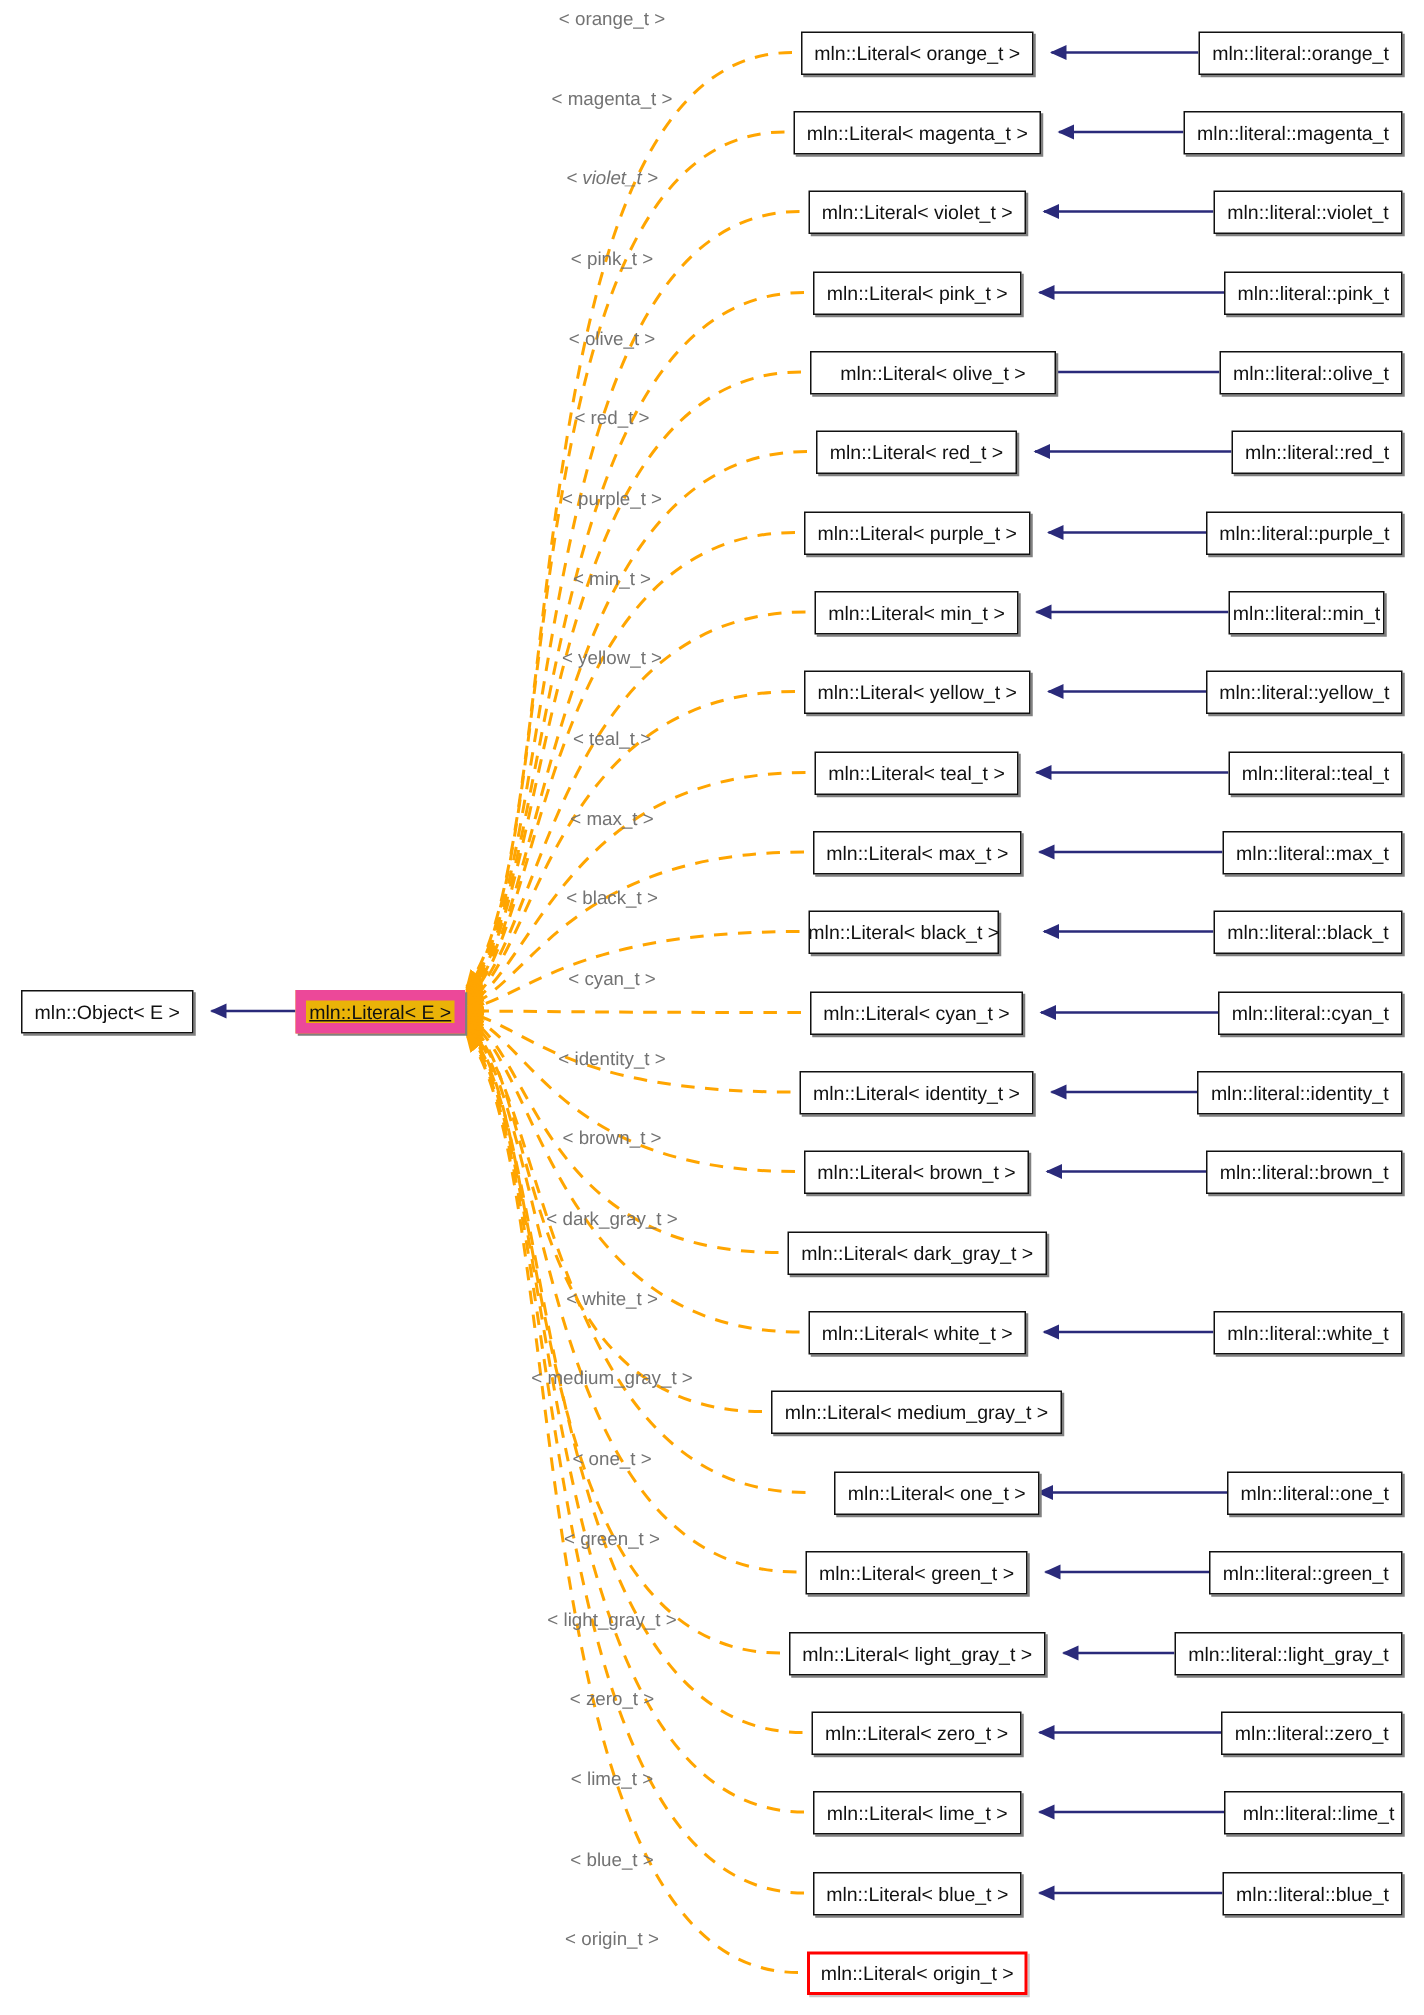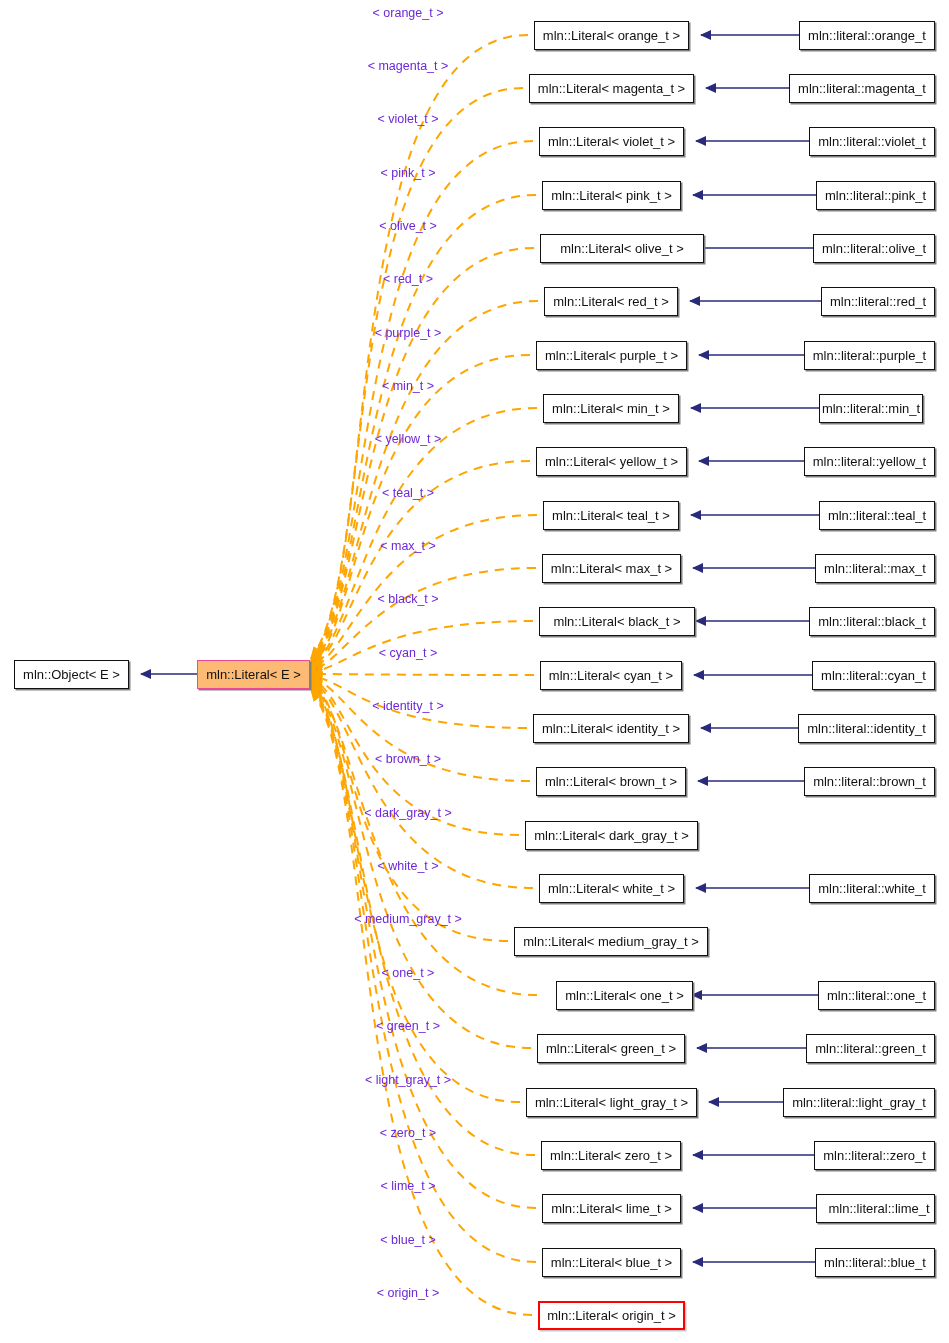--- a/index.html
+++ b/index.html
@@ -21,31 +21,32 @@
     line-height:1;
     display:flex;
     align-items:center;
     justify-content:center;
     white-space:nowrap;
     height:29px;
     box-shadow:1.5px 1.5px 0 0 #808080;
     padding:0 8px;
   }
   .node.central{
-    background:#fdba74;
-    border:1px solid #ec4899;
+    background:#eab308;
+    border:7px solid #ec4899;
+    text-decoration:underline;
   }
   .node.highlight{
     border:2px solid #ff0000;
     box-shadow:1.5px 1.5px 0 0 #c8c8c8;
   }
   .edge-label{
     position:absolute;
     font-size:12.5px;
-    color:#6d28d9;
+    color:#737373;
     white-space:nowrap;
     transform:translate(-50%,-50%);
     line-height:1;
     background:transparent;
   }
 </style>
 </head>
 <body>
 
 <div id="diagram">
@@ -129,21 +130,21 @@
       <div class="node" style="left: 789px; top: 74px; width: 146px;">
         <span>mln::literal::magenta_t</span>
       </div>
       <div class="edge-label" style="left: 408px; top: 66px;">&lt; magenta_t &gt;</div>
       <div class="node" style="left: 539px; top: 127px; width: 145px;">
         <span>mln::Literal&lt; violet_t &gt;</span>
       </div>
       <div class="node" style="left: 809px; top: 127px; width: 126px;">
         <span>mln::literal::violet_t</span>
       </div>
-      <div class="edge-label" style="left: 408px; top: 119px;">&lt; violet_t &gt;</div>
+      <div class="edge-label" style="left: 408px; top: 119px; font-style: italic;">&lt; violet_t &gt;</div>
       <div class="node" style="left: 542px; top: 181px; width: 139px;">
         <span>mln::Literal&lt; pink_t &gt;</span>
       </div>
       <div class="node" style="left: 816px; top: 181px; width: 119px;">
         <span>mln::literal::pink_t</span>
       </div>
       <div class="edge-label" style="left: 408px; top: 173px;">&lt; pink_t &gt;</div>
       <div class="node" style="left: 540px; top: 234px; width: 164px;">
         <span>mln::Literal&lt; olive_t &gt;</span>
       </div>
@@ -186,21 +187,21 @@
         <span>mln::literal::teal_t</span>
       </div>
       <div class="edge-label" style="left: 408px; top: 493px;">&lt; teal_t &gt;</div>
       <div class="node" style="left: 542px; top: 554px; width: 139px;">
         <span>mln::Literal&lt; max_t &gt;</span>
       </div>
       <div class="node" style="left: 815px; top: 554px; width: 120px;">
         <span>mln::literal::max_t</span>
       </div>
       <div class="edge-label" style="left: 408px; top: 546px;">&lt; max_t &gt;</div>
-      <div class="node" style="left: 539px; top: 607px; width: 156px; align-items: center;">
+      <div class="node" style="left: 539px; top: 607px; width: 127px; align-items: center;">
         <span>mln::Literal&lt; black_t &gt;</span>
       </div>
       <div class="node" style="left: 809px; top: 607px; width: 126px;">
         <span>mln::literal::black_t</span>
       </div>
       <div class="edge-label" style="left: 408px; top: 599px;">&lt; black_t &gt;</div>
       <div class="node" style="left: 540px; top: 661px; width: 142px;">
         <span>mln::Literal&lt; cyan_t &gt;</span>
       </div>
       <div class="node" style="left: 812px; top: 661px; width: 123px; justify-content: center;">

